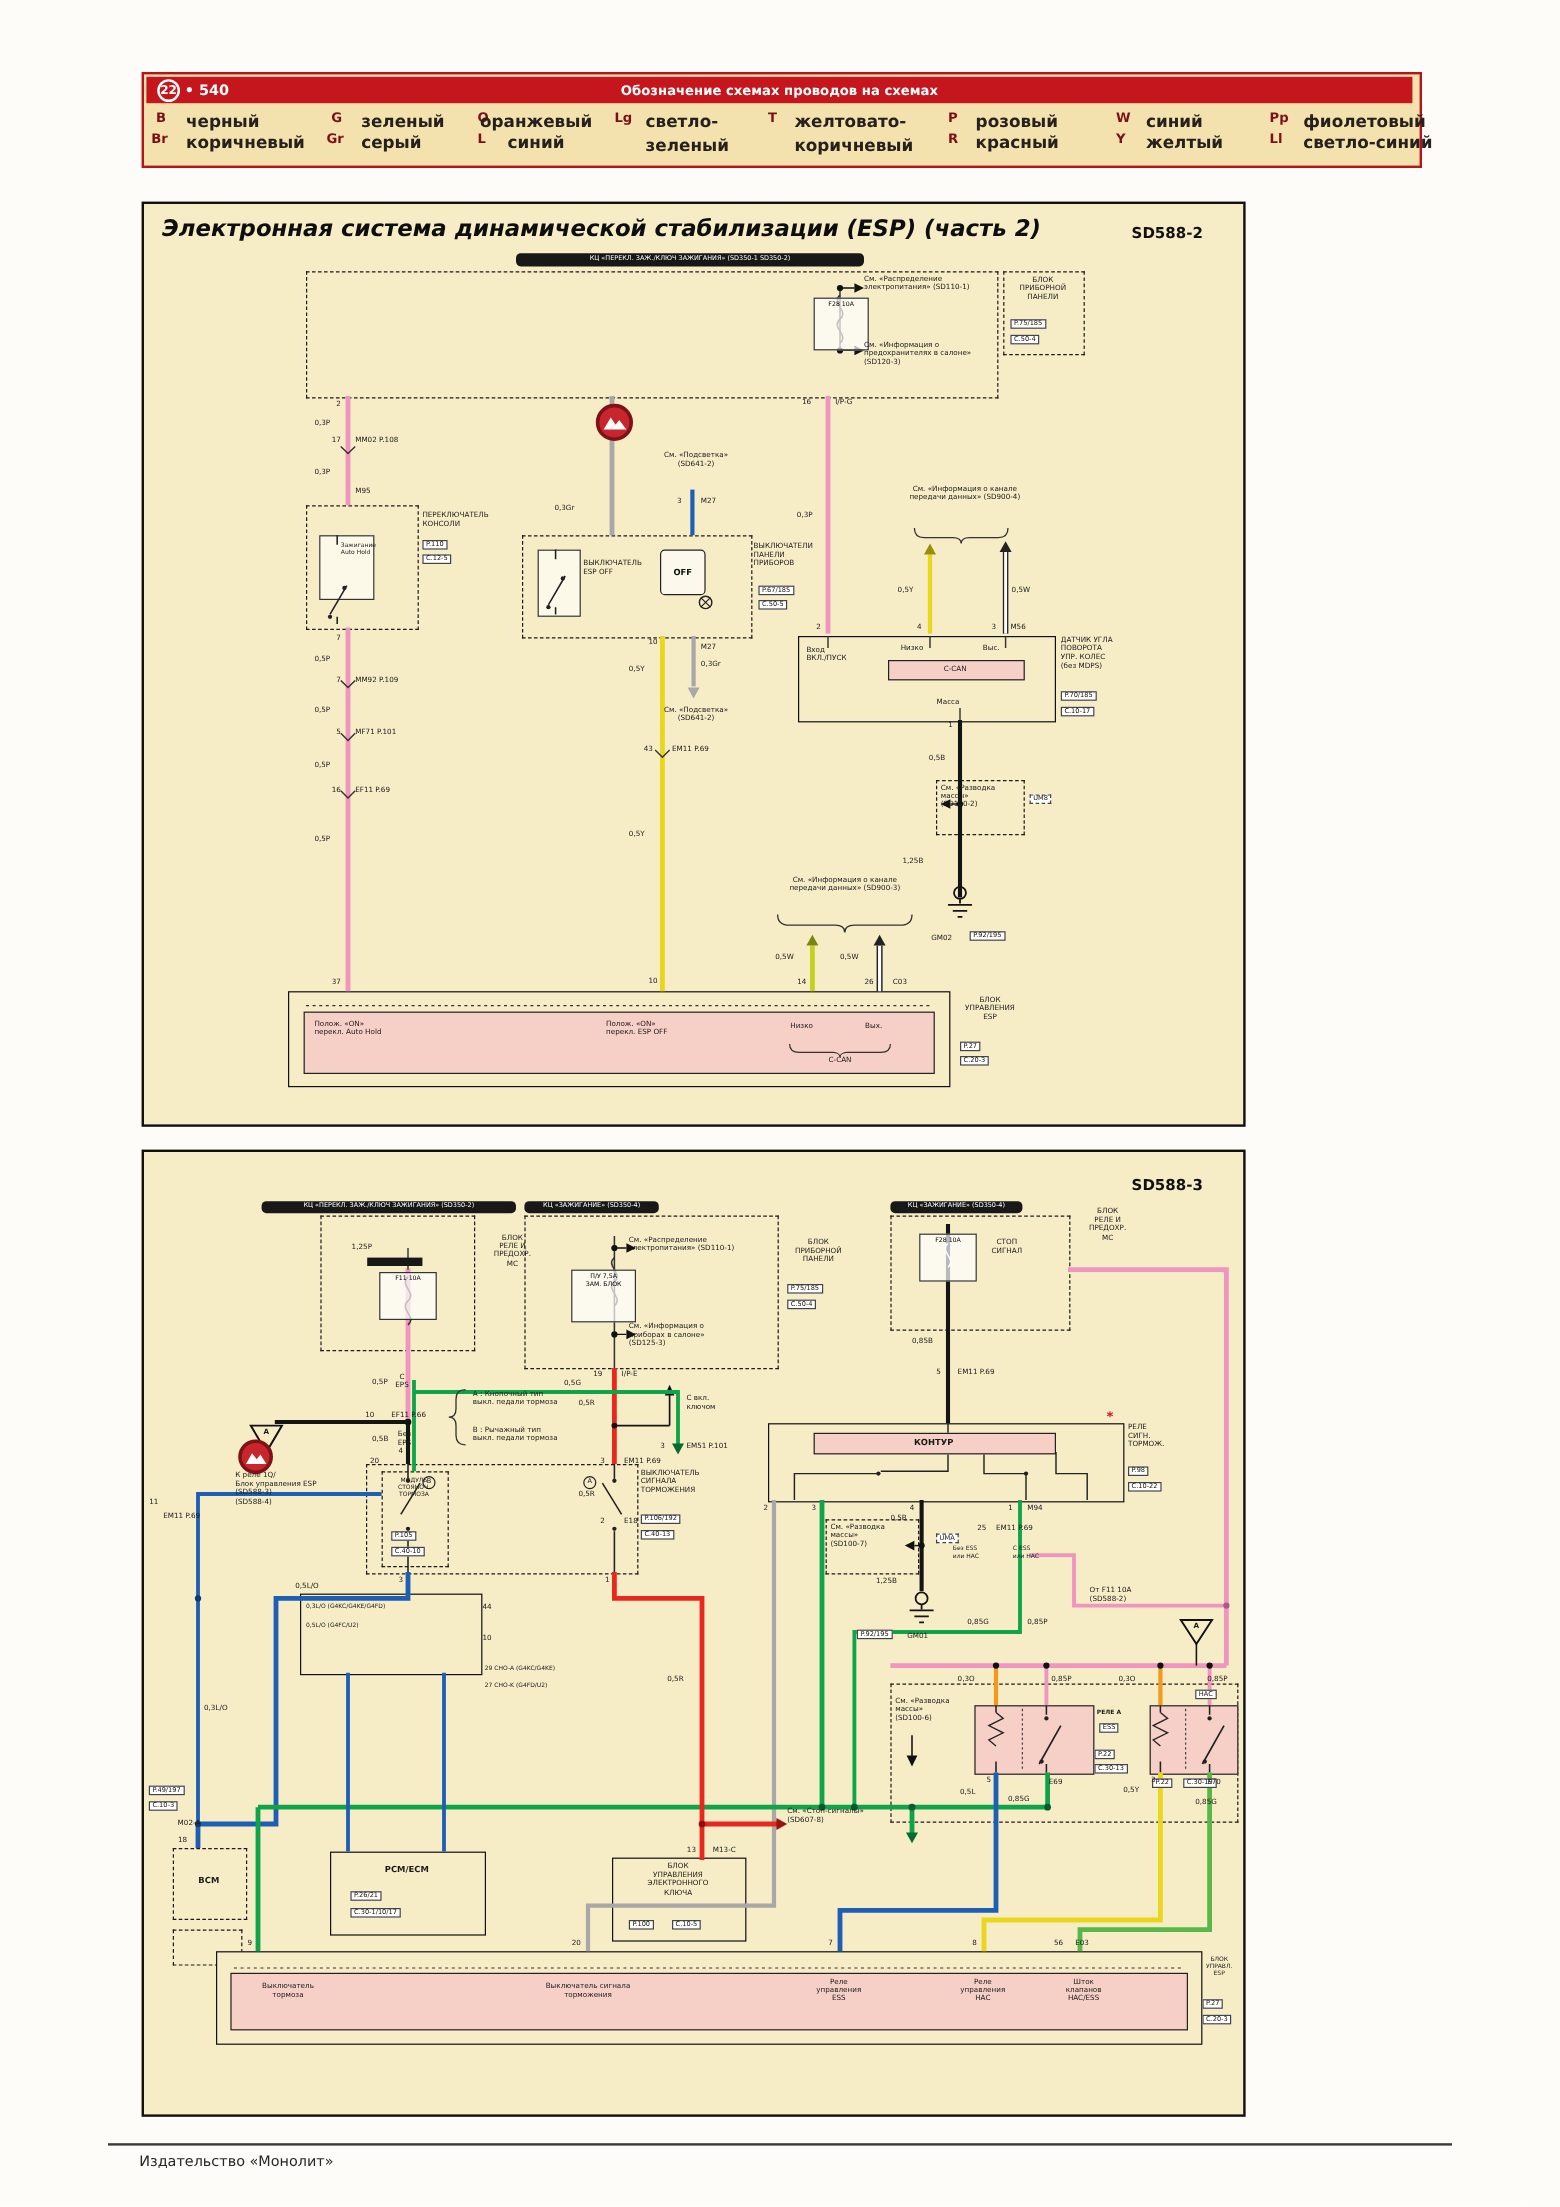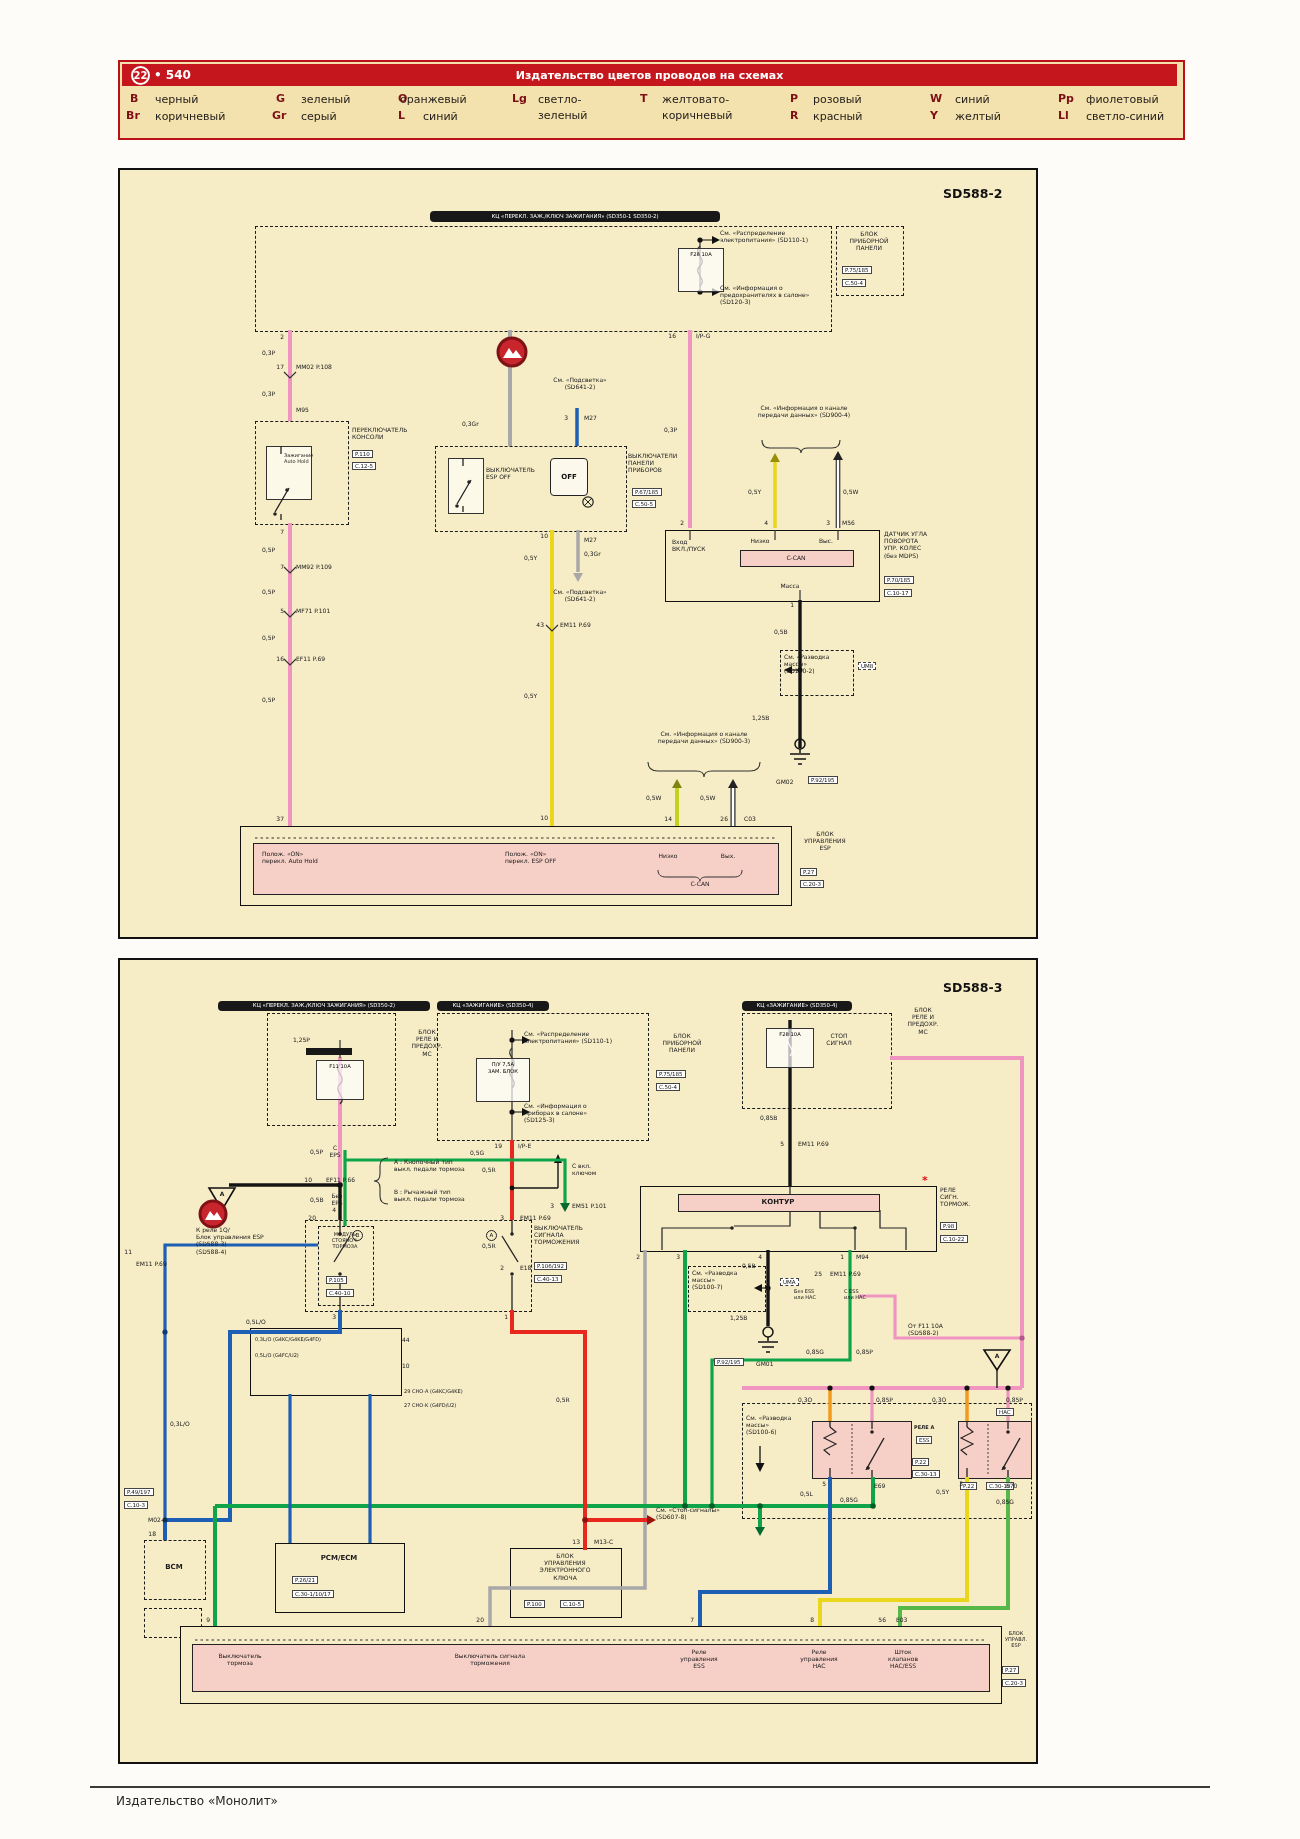--- a/index.html
+++ b/index.html
@@ -18,41 +18,41 @@
   .pb{position:absolute;border:1.5px solid #222;background:#f6cfc6;z-index:1}
   .fuse{position:absolute;border:1.2px solid #333;background:rgba(255,255,255,.7);z-index:3;font-size:5.2px;text-align:center;padding-top:2px;white-space:pre-line;line-height:1.25}
   .panel{position:absolute;border:2.5px solid #111;background:#f6ecc6;z-index:0}
   .ptitle{position:absolute;font-weight:bold;font-style:italic;font-size:19px;color:#0e0e0e;z-index:4;white-space:nowrap}
   .pcode{position:absolute;font-weight:bold;font-size:12.5px;color:#111;z-index:4}
   .wires{position:absolute;left:0;top:0;z-index:2;pointer-events:none}
   .circ{position:absolute;border:1px solid #222;border-radius:50%;width:9px;height:9px;font-size:5.5px;line-height:9px;text-align:center;z-index:4;color:#111}
   .hdrbox{position:absolute;left:118px;top:60px;width:1063px;height:76px;border:2.5px solid #b91318;background:#f3e2ad;z-index:1}
   .hdrbar{position:absolute;left:122px;top:64px;width:1055px;height:22px;background:#c4161c;z-index:2;display:flex;align-items:center}
   .legcode{position:absolute;font-size:11px;font-weight:bold;color:#7d1016;z-index:3;white-space:nowrap}
-  .legname{position:absolute;font-size:11px;font-weight:normal;color:#26211c;z-index:3;white-space:pre-line;line-height:1.45}
+  .legname{position:absolute;font-size:14px;font-weight:bold;color:#26211c;z-index:3;white-space:pre-line;line-height:1.45}
   .badge{display:inline-block;border:2px solid #fff;border-radius:50%;width:15px;height:15px;line-height:15px;text-align:center;font-size:10px;font-weight:bold;color:#fff;margin-left:9px}
   .pageref{color:#fff;font-weight:bold;font-size:12px;margin-left:4px}
   .hdrtitle{position:absolute;left:0;width:100%;text-align:center;color:#fff;font-weight:bold;font-size:11px}
   .footline{position:absolute;left:90px;top:1786px;width:1120px;height:2px;background:#3a3a3a;z-index:2}
   .foottext{position:absolute;left:116px;top:1794px;font-size:12px;color:#262626;z-index:2}
   .innerbox{position:absolute;border:1.3px solid #333;background:rgba(255,253,244,.75);z-index:2}
   .officon{position:absolute;border:1.6px solid #222;border-radius:4px;background:rgba(255,255,255,.65);z-index:3;display:flex;align-items:center;justify-content:center;font-size:7px;font-weight:bold;color:#111}
   .star{position:absolute;color:#d1141c;font-weight:bold;font-size:11px;z-index:4}
   .smallbar{position:absolute;background:#181818;z-index:3}
 </style>
 </head>
 <body>
 
 <div class="page">
 
   <div class="hdrbox"></div>
   <div class="hdrbar">
     <span class="badge">22</span>
     <span class="pageref">• 540</span>
-    <span class="hdrtitle">Издательство цветов проводов на схемах</span>
+    <span class="hdrtitle">Обозначение схемах проводов на схемах</span>
   </div>
 
   <span class="legcode" style="left:130px;top:92px">B</span>
   <span class="legname" style="left:155px;top:92px">черный</span>
   <span class="legcode" style="left:126px;top:109px">Br</span>
   <span class="legname" style="left:155px;top:109px">коричневый</span>
   <span class="legcode" style="left:276px;top:92px">G</span>
   <span class="legname" style="left:301px;top:92px">зеленый</span>
   <span class="legcode" style="left:272px;top:109px">Gr</span>
   <span class="legname" style="left:301px;top:109px">серый</span>
@@ -73,20 +73,21 @@
   <span class="legcode" style="left:930px;top:92px">W</span>
   <span class="legname" style="left:955px;top:92px">синий</span>
   <span class="legcode" style="left:930px;top:109px">Y</span>
   <span class="legname" style="left:955px;top:109px">желтый</span>
   <span class="legcode" style="left:1058px;top:92px">Pp</span>
   <span class="legname" style="left:1086px;top:92px">фиолетовый</span>
   <span class="legcode" style="left:1058px;top:109px">Ll</span>
   <span class="legname" style="left:1086px;top:109px">светло-синий</span>
 
   <div class="panel" style="left:118px;top:168px;width:916px;height:767px"></div>
+  <div class="ptitle" style="left:135px;top:180px">Электронная система динамической стабилизации (ESP) (часть 2)</div>
   <div class="pcode" style="left:943px;top:186px">SD588-2</div>
 
   <div class="bar" style="left:430px;top:211px;width:290px;height:11px">КЦ «ПЕРЕКЛ. ЗАЖ./КЛЮЧ ЗАЖИГАНИЯ» (SD350-1 SD350-2)</div>
   <div class="db" style="left:255px;top:226px;width:575px;height:104px"></div>
   <div class="db" style="left:836px;top:226px;width:66px;height:68px"></div>
   <div class="db" style="left:255px;top:421px;width:92px;height:102px"></div>
   <div class="innerbox" style="left:266px;top:446px;width:44px;height:52px"></div>
   <div class="db" style="left:435px;top:446px;width:190px;height:84px"></div>
   <div class="innerbox" style="left:448px;top:458px;width:34px;height:54px"></div>
   <div class="officon" style="left:550px;top:458px;width:36px;height:36px">OFF</div>

